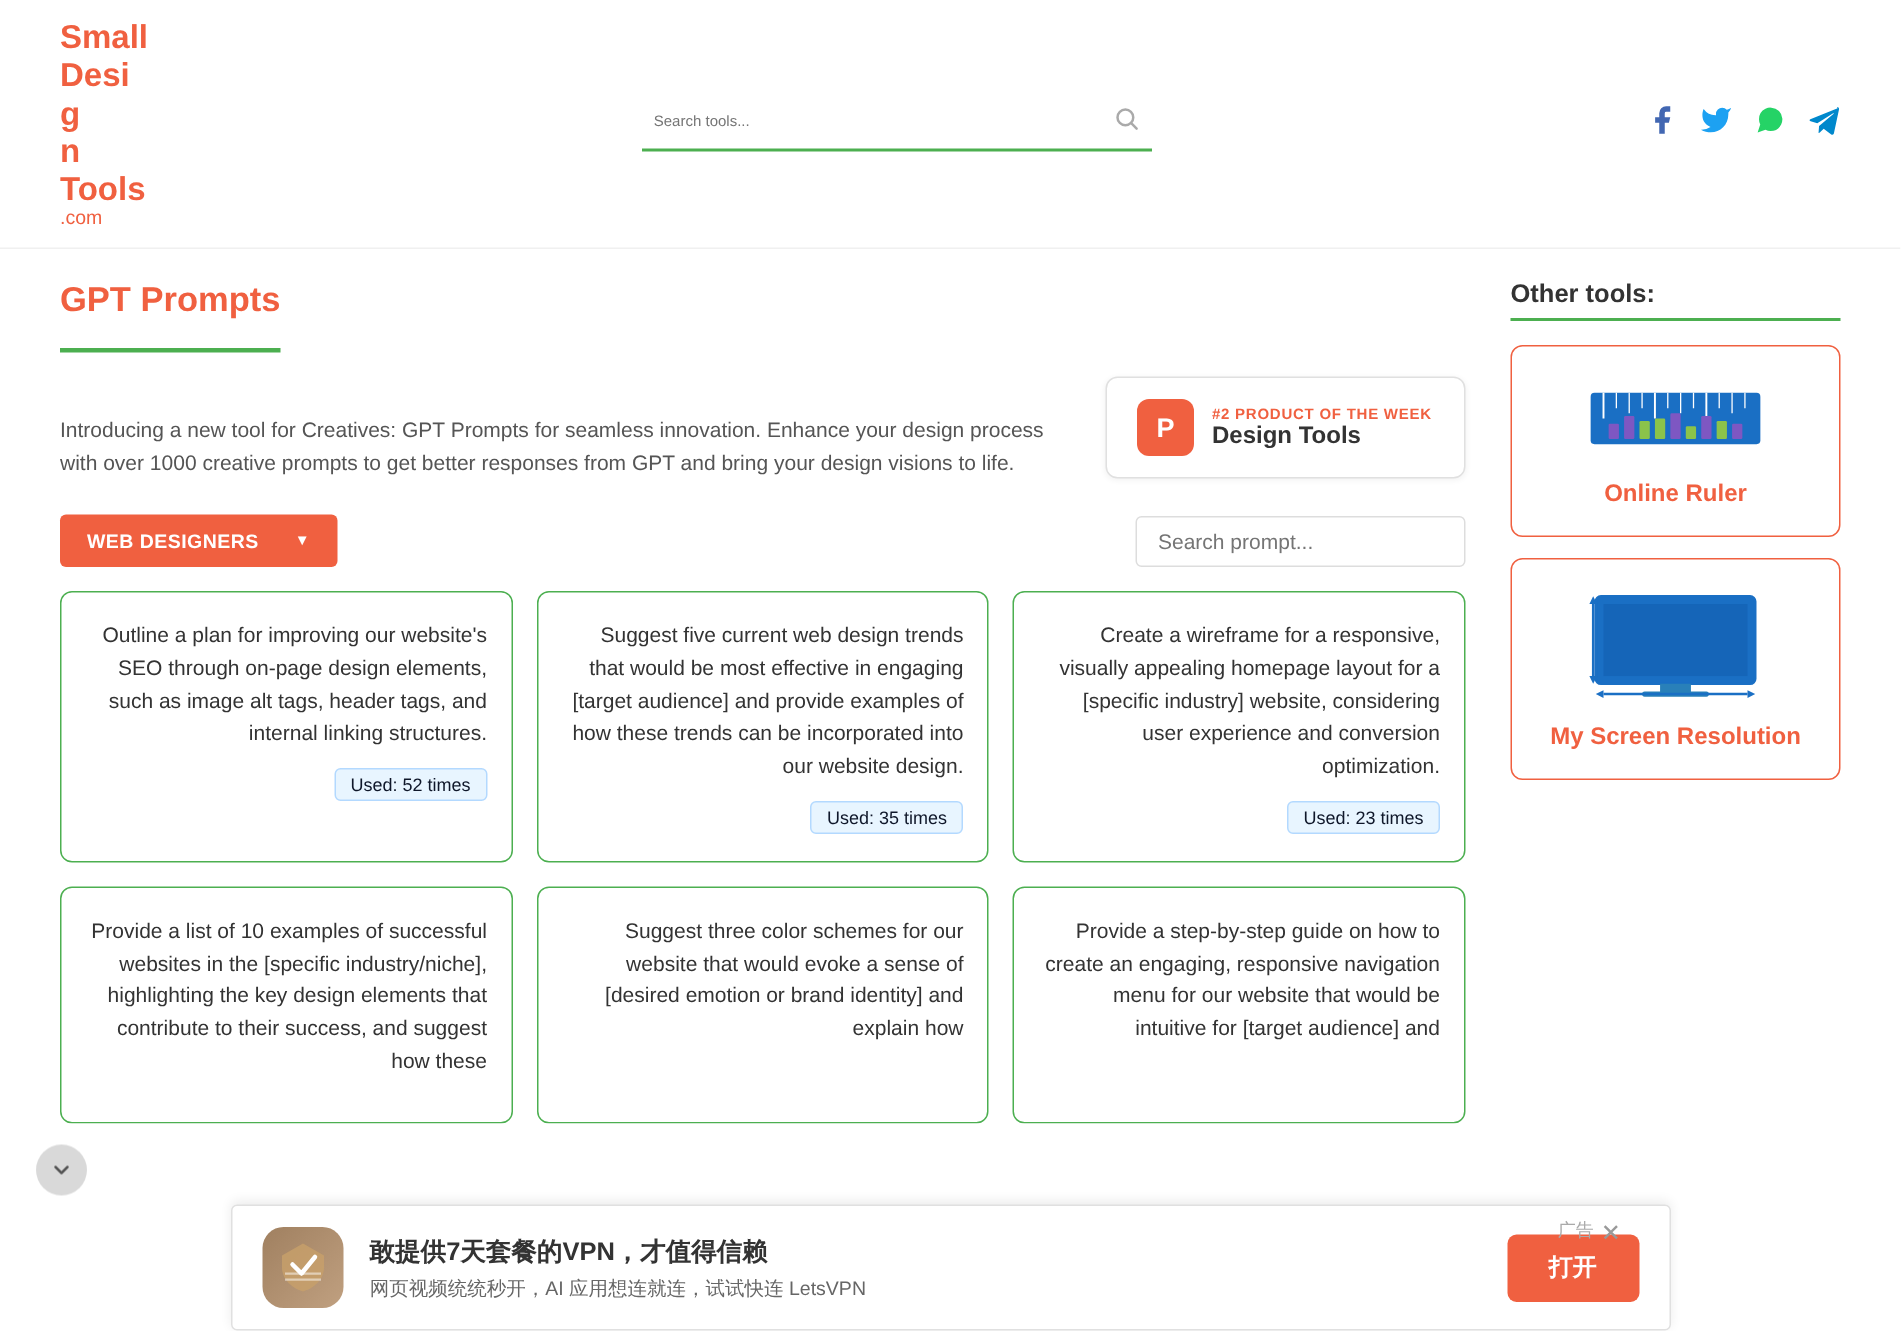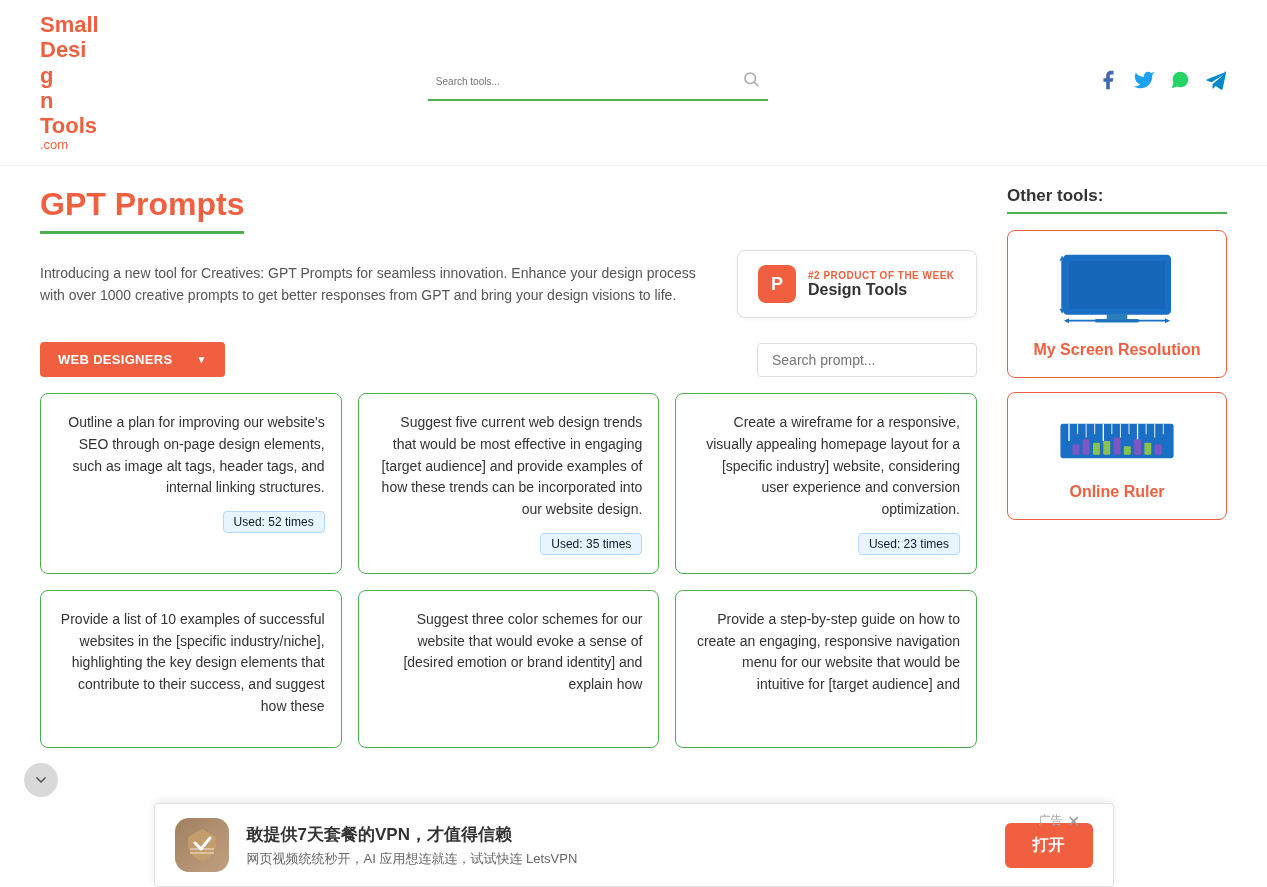--- a/index.html
+++ b/index.html
@@ -64,34 +64,34 @@
       display: flex;
       padding: 0 40px;
       gap: 30px;
       margin-top: 20px;
     }
     .content-area { flex: 1; }
     .sidebar { width: 220px; flex-shrink: 0; }
 
     
     .page-title {
-      font-size: 32px;
+      font-size: 23px;
       font-weight: 700;
       color: #f06040;
       border-bottom: 3px solid #4caf50;
-      padding-bottom: 8px;
+      padding-bottom: 19px;
       margin-bottom: 16px;
       display: inline-block;
     }
 
     
     .intro-row {
       display: flex;
       gap: 20px;
-      align-items: center;
+      align-items: flex-end;
       margin-bottom: 24px;
     }
     .intro-text {
       font-size: 14px;
       color: #555;
       line-height: 1.6;
       flex: 1;
     }
     .product-badge {
       background: #fff;
@@ -412,42 +412,20 @@
       </div>
 
     </div>
   </div>
 
   <div class="sidebar">
     <div class="other-tools-title">Other tools:</div>
 
     <div class="tool-card">
       <div class="tool-card-illustration">
-        <svg class="screen-illus" viewBox="0 0 140 90" xmlns="http://www.w3.org/2000/svg">
-
-          <rect x="8" y="6" width="124" height="68" rx="4" ry="4" fill="#1a6fc4" stroke="#1a6fc4" stroke-width="2"></rect>
-          <rect x="14" y="12" width="112" height="56" fill="#1565b8"></rect>
-
-          <rect x="58" y="74" width="24" height="8" fill="#2980b9"></rect>
-          <rect x="44" y="80" width="52" height="4" rx="2" fill="#2980b9"></rect>
-
-          <line x1="14" y1="82" x2="126" y2="82" stroke="#1a6fc4" stroke-width="2"></line>
-          <polygon points="126,79 132,82 126,85" fill="#1a6fc4"></polygon>
-          <polygon points="14,79 8,82 14,85" fill="#1a6fc4"></polygon>
-
-          <line x1="6" y1="12" x2="6" y2="68" stroke="#1a6fc4" stroke-width="2"></line>
-          <polygon points="3,12 6,6 9,12" fill="#1a6fc4"></polygon>
-          <polygon points="3,68 6,74 9,68" fill="#1a6fc4"></polygon>
-        </svg>
-      </div>
-      <div class="tool-card-name">My Screen Resolution</div>
-    </div>
-
-    <div class="tool-card">
-      <div class="tool-card-illustration">
         <svg class="ruler-illus" viewBox="0 0 140 60" xmlns="http://www.w3.org/2000/svg">
 
           <rect x="4" y="10" width="132" height="40" rx="3" fill="#1a6fc4"></rect>
 
           <line x1="14" y1="10" x2="14" y2="30" stroke="#fff" stroke-width="1.5"></line>
           <line x1="24" y1="10" x2="24" y2="22" stroke="#fff" stroke-width="1"></line>
           <line x1="34" y1="10" x2="34" y2="26" stroke="#fff" stroke-width="1"></line>
           <line x1="44" y1="10" x2="44" y2="22" stroke="#fff" stroke-width="1"></line>
           <line x1="54" y1="10" x2="54" y2="30" stroke="#fff" stroke-width="1.5"></line>
           <line x1="64" y1="10" x2="64" y2="22" stroke="#fff" stroke-width="1"></line>
@@ -464,20 +442,42 @@
           <rect x="54" y="30" width="8" height="16" fill="#8bc34a" rx="1"></rect>
           <rect x="66" y="26" width="8" height="20" fill="#7e57c2" rx="1"></rect>
           <rect x="78" y="36" width="8" height="10" fill="#8bc34a" rx="1"></rect>
           <rect x="90" y="28" width="8" height="18" fill="#7e57c2" rx="1"></rect>
           <rect x="102" y="32" width="8" height="14" fill="#8bc34a" rx="1"></rect>
           <rect x="114" y="34" width="8" height="12" fill="#7e57c2" rx="1"></rect>
         </svg>
       </div>
       <div class="tool-card-name">Online Ruler</div>
     </div>
+
+    <div class="tool-card">
+      <div class="tool-card-illustration">
+        <svg class="screen-illus" viewBox="0 0 140 90" xmlns="http://www.w3.org/2000/svg">
+
+          <rect x="8" y="6" width="124" height="68" rx="4" ry="4" fill="#1a6fc4" stroke="#1a6fc4" stroke-width="2"></rect>
+          <rect x="14" y="12" width="112" height="56" fill="#1565b8"></rect>
+
+          <rect x="58" y="74" width="24" height="8" fill="#2980b9"></rect>
+          <rect x="44" y="80" width="52" height="4" rx="2" fill="#2980b9"></rect>
+
+          <line x1="14" y1="82" x2="126" y2="82" stroke="#1a6fc4" stroke-width="2"></line>
+          <polygon points="126,79 132,82 126,85" fill="#1a6fc4"></polygon>
+          <polygon points="14,79 8,82 14,85" fill="#1a6fc4"></polygon>
+
+          <line x1="6" y1="12" x2="6" y2="68" stroke="#1a6fc4" stroke-width="2"></line>
+          <polygon points="3,12 6,6 9,12" fill="#1a6fc4"></polygon>
+          <polygon points="3,68 6,74 9,68" fill="#1a6fc4"></polygon>
+        </svg>
+      </div>
+      <div class="tool-card-name">My Screen Resolution</div>
+    </div>
   </div>
 </div>
 
 <div class="scroll-indicator">
   <svg width="16" height="16" viewBox="0 0 24 24" fill="none" stroke="#555" stroke-width="2.5" stroke-linecap="round" stroke-linejoin="round">
     <polyline points="6 9 12 15 18 9"></polyline>
   </svg>
 </div>
 
 <div class="ad-banner">

